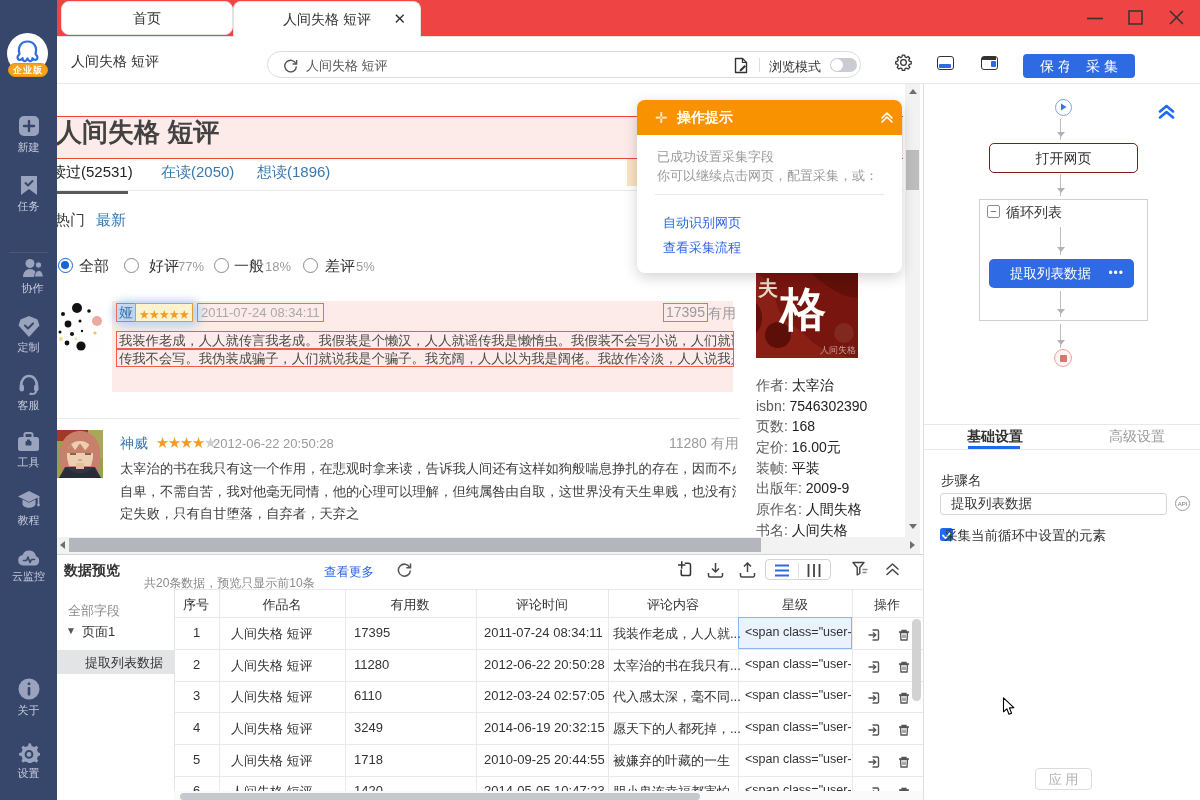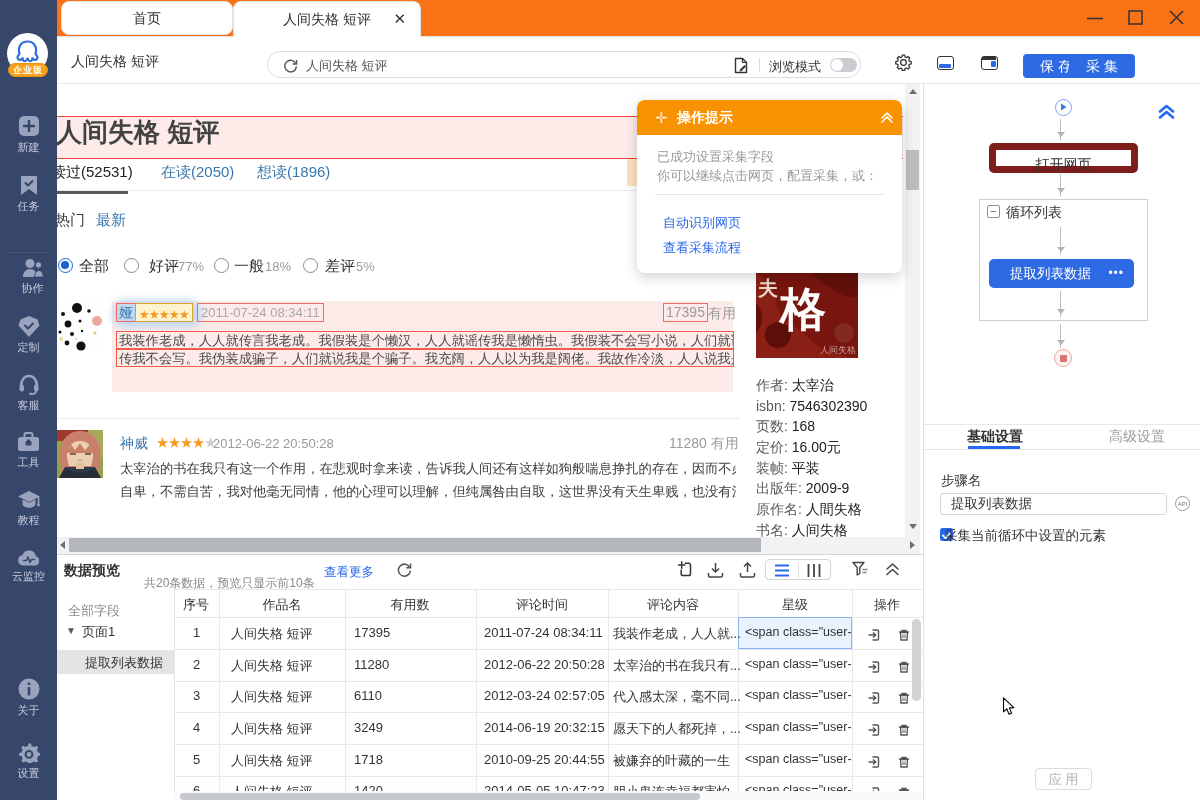--- a/index.html
+++ b/index.html
@@ -12,21 +12,21 @@
   
   #sidebar { left:0; top:0; width:57px; height:800px; background:#37466b; z-index:30; }
   .side-item { position:absolute; left:0; width:57px; text-align:center; }
   .side-item .lbl { display:block; color:#c6cbdb; font-size:11px; margin-top:3px; }
   .side-item svg { display:block; margin:0 auto; }
   #side-divider { position:absolute; left:9px; top:252px; width:39px; height:1px; background:#4d5877; }
   #logo-circle { position:absolute; left:7px; top:33px; width:41px; height:41px; background:#fff; border-radius:50%; }
   #logo-badge { position:absolute; left:8px; top:63px; width:40px; height:14px; background:#f7a21b; border:1px solid #e8940d; border-radius:7px; color:#fff; font-size:9px; line-height:12px; text-align:center; font-weight:bold; letter-spacing:1px;}
 
   
-  #tabbar { left:57px; top:0; width:1143px; height:37px; background:#f97316; border-bottom:1px solid #e3e3e3; z-index:20;}
+  #tabbar { left:57px; top:0; width:1143px; height:37px; background:#ef4444; border-bottom:1px solid #e3e3e3; z-index:20;}
   .tab-home { position:absolute; left:4px; top:1px; width:172px; height:34px; border:1px solid #e3e3e3; border-radius:8px; background:#fff; text-align:center; line-height:32px; font-size:14px; color:#333; }
   .tab-active { position:absolute; left:176px; top:1px; width:188px; height:37px; border:1px solid #e3e3e3; border-bottom:none; border-radius:8px 8px 0 0; background:#fff; font-size:14px; color:#333; line-height:34px; text-align:center; }
   .tab-active .x { position:absolute; right:14px; top:0px; font-size:15px; color:#333; }
 
   
   #toolbar { left:57px; top:37px; width:1143px; height:47px; background:#fff; border-bottom:1px solid #e9e9e9; z-index:20;}
   #tb-name { position:absolute; left:14px; top:16px; font-size:14px; color:#333; }
   #urlbar { position:absolute; left:210px; top:14px; width:594px; height:27px; border:1px solid #dcdcdc; border-radius:14px; background:#fff; }
   #urlbar .rtxt { position:absolute; left:38px; top:5px; font-size:13px; color:#555; }
   #browse-label { position:absolute; left:501px; top:6px; font-size:13px; color:#333; }
@@ -275,20 +275,21 @@
         <rect x="19" y="33" width="8" height="6" fill="#e2bf9e"></rect>
         <path d="M2 48 L9 38 L19 43 L27 43 L37 38 L44 48 Z" fill="#272e3a"></path>
       </svg>
     </div>
     <div class="abs" style="left:63px; top:351px; font-size:14px; color:#3a77ad;">神威</div>
     <div class="abs" style="left:99px; top:350px; font-size:13px; white-space:nowrap; letter-spacing:-1px;"><span style="color:#f59a23;">★★★★</span><span style="color:#cfcfcf;">★</span></div>
     <div class="abs" style="left:156px; top:352px; font-size:13px; color:#9b9b9b; white-space:nowrap;">2012-06-22 20:50:28</div>
     <div class="abs" style="left:612px; top:351px; font-size:14px; color:#9b9b9b; white-space:nowrap;">11280 有用</div>
     <div class="r2l abs" style="top:376px;">太宰治的书在我只有这一个作用，在悲观时拿来读，告诉我人间还有这样如狗般喘息挣扎的存在，因而不必</div>
     <div class="r2l abs" style="top:398.5px;">自卑，不需自苦，我对他毫无同情，他的心理可以理解，但纯属咎由自取，这世界没有天生卑贱，也没有注</div>
+    <div class="r2l abs" style="top:420.5px;">定失败，只有自甘堕落，自弃者，天弃之</div>
 
     <div class="abs" style="left:699px; top:189px; width:102px; height:85px; overflow:hidden;">
       <svg width="102" height="85" viewBox="0 0 102 85">
         <rect width="102" height="85" fill="#77150e"></rect>
         <path d="M0 0 C28 14 12 38 36 52 C58 64 52 78 102 85 L0 85 Z" fill="#8a1f16"></path>
         <path d="M55 0 C75 18 92 26 102 24 L102 0 Z" fill="#621009"></path>
         <path d="M0 30 C10 40 6 55 0 60 Z" fill="#621009"></path>
         <circle cx="22" cy="62" r="13" fill="#5c0e08"></circle>
         <circle cx="88" cy="60" r="10" fill="#81291f"></circle>
         <text x="24" y="52" font-size="46" fill="#fdfdfb" font-family="'Liberation Serif',serif" font-weight="bold">格</text>
@@ -514,21 +515,21 @@
   </div>
   <div id="rightpanel" class="abs">
 
     <div class="abs" style="left:131px; top:15px; width:17px; height:17px; border:1.4px solid #7ba2ef; border-radius:50%;"><svg width="14" height="14" viewBox="0 0 14 14">
           <path d="M5 3.5L10.5 7L5 10.5z" fill="#3b76e8"></path>
         </svg></div>
     <div class="abs" style="left:234px; top:20px;"><svg width="17" height="15" viewBox="0 0 17 15">
           <path d="M2 7.5l6.5-5.5 6.5 5.5M2 13.5l6.5-5.5 6.5 5.5" stroke="#1f6bf2" stroke-width="2.6" fill="none" stroke-linejoin="round" stroke-linecap="round"></path>
         </svg></div>
     <div class="wf-arrow" style="left:136px; top:35px; height:21px;"></div>
-    <div class="abs" style="left:65px; top:59px; width:149px; height:30px; border:7px solid #7f1d1d; border-radius:5px; text-align:center; line-height:28px; font-size:14px; color:#333;">打开网页</div>
+    <div class="abs" style="left:65px; top:59px; width:149px; height:30px; border:1px solid #7f1d1d; border-radius:5px; text-align:center; line-height:28px; font-size:14px; color:#333;">打开网页</div>
     <div class="wf-arrow" style="left:136px; top:90px; height:22px;"></div>
     <div class="abs" style="left:55px; top:115px; width:169px; height:122px; border:1px solid #cfcfcf;"></div>
     <div class="abs" style="left:63px; top:121px; width:13px; height:13px; border:1px solid #8f8f8f; border-radius:2px; text-align:center; line-height:11px; font-size:11px; color:#555;">−</div>
     <div class="abs" style="left:82px; top:120px; font-size:14px; color:#333;">循环列表</div>
     <div class="wf-arrow" style="left:136px; top:143px; height:28px;"></div>
     <div class="abs" style="left:65px; top:175px; width:145px; height:29px; background:#2e6ae4; border-radius:5px; color:#fff; font-size:13.5px; text-align:center; line-height:29px;"><span style="display:inline-block; padding-right:22px;">提取列表数据</span><span style="position:absolute; right:10px; top:0; letter-spacing:1px; font-size:12px;">•••</span></div>
     <div class="wf-arrow" style="left:136px; top:207px; height:26px;"></div>
     <div class="wf-arrow" style="left:136px; top:240px; height:24px;"></div>
     <div class="abs" style="left:130px; top:265px; width:18px; height:18px; border:1.4px solid #eda59e; border-radius:50%; background:#fdf3f2;">
         <div style="position:absolute; left:4.7px; top:4.7px; width:7px; height:7px; background:#d8756c; border-radius:1px;"></div>

